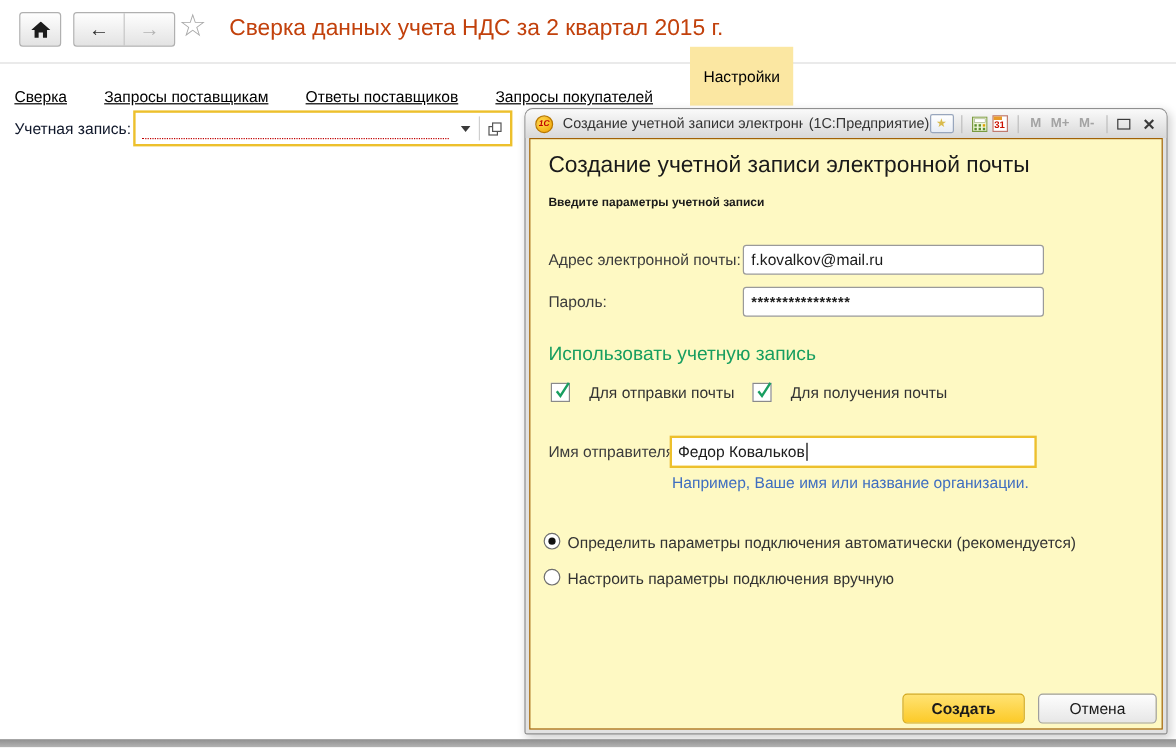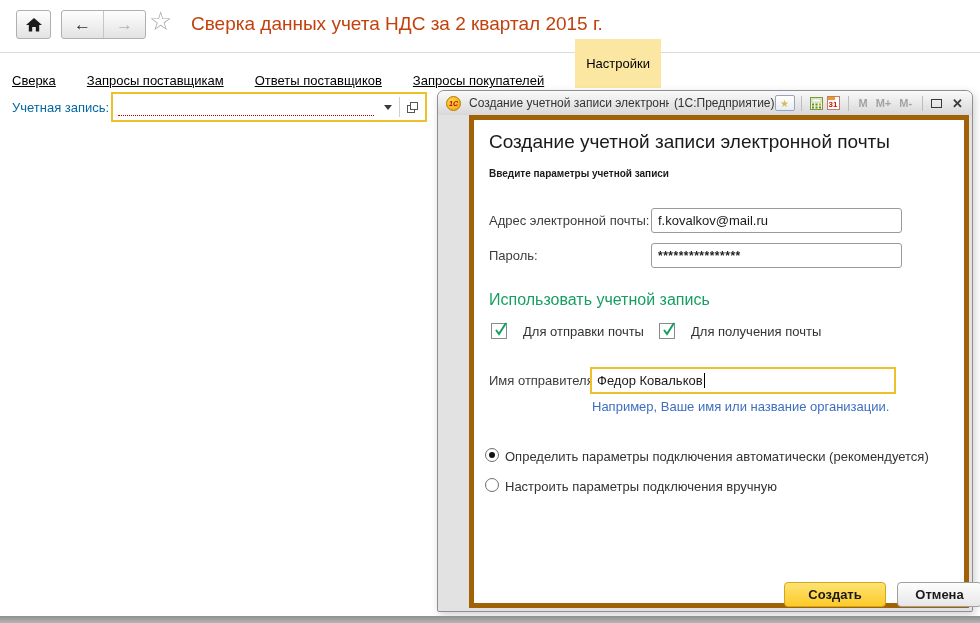--- a/index.html
+++ b/index.html
@@ -15,21 +15,21 @@
   .nav-half.fwd { border-left:1px solid #c6c6c6; color:#b3b3b3; }
   .fav-star { position:absolute; left:149px; top:6px; font-size:26px; color:#a9a9a9; cursor:pointer; }
   .page-title { position:absolute; left:191px; top:13px; font-size:19px; color:#c2410c; white-space:nowrap; }
 
   
   .tabbar { position:absolute; left:0; top:57px; height:31px; display:flex; align-items:flex-end; padding-left:12px; }
   .tab { font-size:13px; color:#000; text-decoration:underline; margin-right:31px; cursor:pointer; white-space:nowrap; }
   .tab.active { background:#fbe7a2; text-decoration:none; padding:17px 11px; margin-right:0; }
 
   
-  .account-label { position:absolute; left:12px; top:100px; font-size:13px; color:#0369a1; }
+  .account-label { position:absolute; left:12px; top:100px; font-size:13px; color:#0f172a; }
   .account-combo { position:absolute; left:111px; top:92px; width:316px; height:30px; border:2px solid #edc02c; background:#fff; display:flex; align-items:stretch; }
   .combo-text { flex:1; position:relative; }
   .combo-dotted { position:absolute; left:5px; right:2px; bottom:4px; border-bottom:1px dotted #c00000; }
   .combo-arrow-btn { width:23px; display:flex; align-items:center; justify-content:center; cursor:pointer; }
   .arrow-down { width:0; height:0; border-left:4px solid transparent; border-right:4px solid transparent; border-top:5px solid #3a3a3a; }
   .combo-sep { width:1px; background:#cfcfcf; margin:3px 0; }
   .combo-open-btn { width:25px; display:flex; align-items:center; justify-content:center; cursor:pointer; }
 
   
   .dialog { position:absolute; left:437px; top:90px; width:536px; height:522px; border:1px solid #8f8f8f; border-radius:7px 7px 2px 2px; background:#e2e2e2; box-shadow:2px 3px 8px rgba(0,0,0,0.18); }
@@ -40,21 +40,21 @@
   .tb-right { margin-left:auto; display:flex; align-items:center; }
   .tb-star-btn { width:20px; height:16px; border:1px solid #98a6bd; border-radius:2px; background:linear-gradient(#ffffff,#e8edf5); display:flex; align-items:center; justify-content:center; font-size:10px; color:#d9bb4e; cursor:pointer; }
   .tb-sep { width:1px; height:15px; background:#bdbdbd; margin:0 6px; }
   .tb-ico { cursor:pointer; display:flex; align-items:center; justify-content:center; margin:0 2px; }
   .mem-btn { font-size:11px; font-weight:bold; color:#a3a3a3; margin:0 4px; cursor:pointer; }
   .max-box { width:11px; height:9px; border:1px solid #3a3a3a; display:inline-block; }
   .close-x { font-size:13px; font-weight:bold; color:#3a3a3a; margin-left:8px; cursor:pointer; }
   .cal-icon { width:13px; height:14px; background:#fff; border:1px solid #c07a6e; position:relative; font-size:8px; font-weight:bold; color:#cc1100; display:flex; align-items:flex-end; justify-content:center; line-height:9px; }
   .cal-icon::before { content:""; position:absolute; top:0; left:0; width:7px; height:3px; background:#e89a2a; }
 
-  .dialog-body { position:absolute; left:3px; top:24px; right:3px; bottom:3px; background:#ffffff; border:5px solid #a16207;margin-left:28px; }
+  .dialog-body { position:absolute; left:3px; top:24px; right:3px; bottom:3px; background:#fef9c3; border:1px solid #a16207; }
 
   .dlg-heading { position:absolute; left:15px; top:11px; font-size:19px; color:#1a1a1a; white-space:nowrap; }
   .dlg-subheading { position:absolute; left:15px; top:48px; font-size:10px; font-weight:bold; color:#1a1a1a; }
 
   .f-label { position:absolute; font-size:13px; color:#3c3c3c; white-space:nowrap; }
   .f-input { position:absolute; height:25px; border:1px solid #9a9a9a; border-radius:3px; background:#fff; padding:0 6px; font-size:13px; color:#1a1a1a; font-family:"Liberation Sans", sans-serif; outline:none; }
   .email-input { left:177px; top:88px; width:251px; }
   .pass-input  { left:177px; top:123px; width:251px; font-size:12px; font-weight:bold; letter-spacing:0.5px; color:#222; }
 
   .green-heading { position:absolute; left:15px; top:171px; font-size:16px; color:#179e60; white-space:nowrap; }
@@ -66,21 +66,21 @@
   .sender-field { position:absolute; left:116px; top:247px; width:306px; height:27px; border:2px solid #edc02c; background:#fff; display:flex; align-items:center; padding:0 5px; font-size:13px; color:#1a1a1a; }
   .caret { display:inline-block; width:1px; height:15px; background:#000; margin-left:1px; }
   .hint { position:absolute; left:118px; top:279px; font-size:13px; color:#3f6ec0; white-space:nowrap; }
 
   .radio { position:absolute; width:14px; height:14px; border:1px solid #6f6f6f; border-radius:50%; background:#fff; cursor:pointer; }
   .radio.sel::after { content:""; position:absolute; left:3px; top:3px; width:6px; height:6px; border-radius:50%; background:#111; }
   .radio-label { position:absolute; font-size:13px; color:#333; white-space:nowrap; }
 
   .dlg-btn { position:absolute; height:25px; border-radius:4px; font-size:13px; font-family:"Liberation Sans", sans-serif; display:flex; align-items:center; justify-content:center; cursor:pointer; }
   .btn-create { left:310px; top:462px; width:102px; background:linear-gradient(#ffe373,#fcca28); border:1px solid #d2a71b; font-weight:bold; color:#1a1a1a; }
-  .btn-cancel { left:423px; top:462px; width:85px; background:linear-gradient(#fdfdfd,#e7e7e7); border:1px solid #9f9f9f; color:#1a1a1a;font-weight:bold; }
+  .btn-cancel { left:423px; top:462px; width:99px; background:linear-gradient(#fdfdfd,#e7e7e7); border:1px solid #9f9f9f; color:#1a1a1a; }
 
   .bottom-bar { position:absolute; left:0; top:616px; width:100%; height:7px; background:linear-gradient(#8f8f8f,#b5b5b5); }
 </style>
 </head>
 <body>
 
 <div class="app">
 
   <div class="toolbar">
     <div class="tool-btn home-btn">
@@ -170,21 +170,21 @@
     <div class="dialog-body">
       <div class="dlg-heading">Создание учетной записи электронной почты</div>
       <div class="dlg-subheading">Введите параметры учетной записи</div>
 
       <div class="f-label" style="left:15px; top:93px;">Адрес электронной почты:</div>
       <input class="f-input email-input" readonly="" value="f.kovalkov@mail.ru" style="">
 
       <div class="f-label" style="left:15px; top:128px;">Пароль:</div>
       <input class="f-input pass-input" readonly="" value="****************" style="">
 
-      <div class="green-heading">Использовать учетной запись</div>
+      <div class="green-heading">Использовать учетную запись</div>
 
       <div class="cb-box" style="left:17px; top:203px;">
         <svg class="cb-check" width="16" height="18" viewBox="0 0 16 18">
           <path d="M3 11 L6 15 L13 4" fill="none" stroke="#189e60" stroke-width="2"></path>
         </svg>
       </div>
       <div class="cb-label" style="left:49px; top:204px;">Для отправки почты</div>
 
       <div class="cb-box" style="left:185px; top:203px;">
         <svg class="cb-check" width="16" height="18" viewBox="0 0 16 18">

